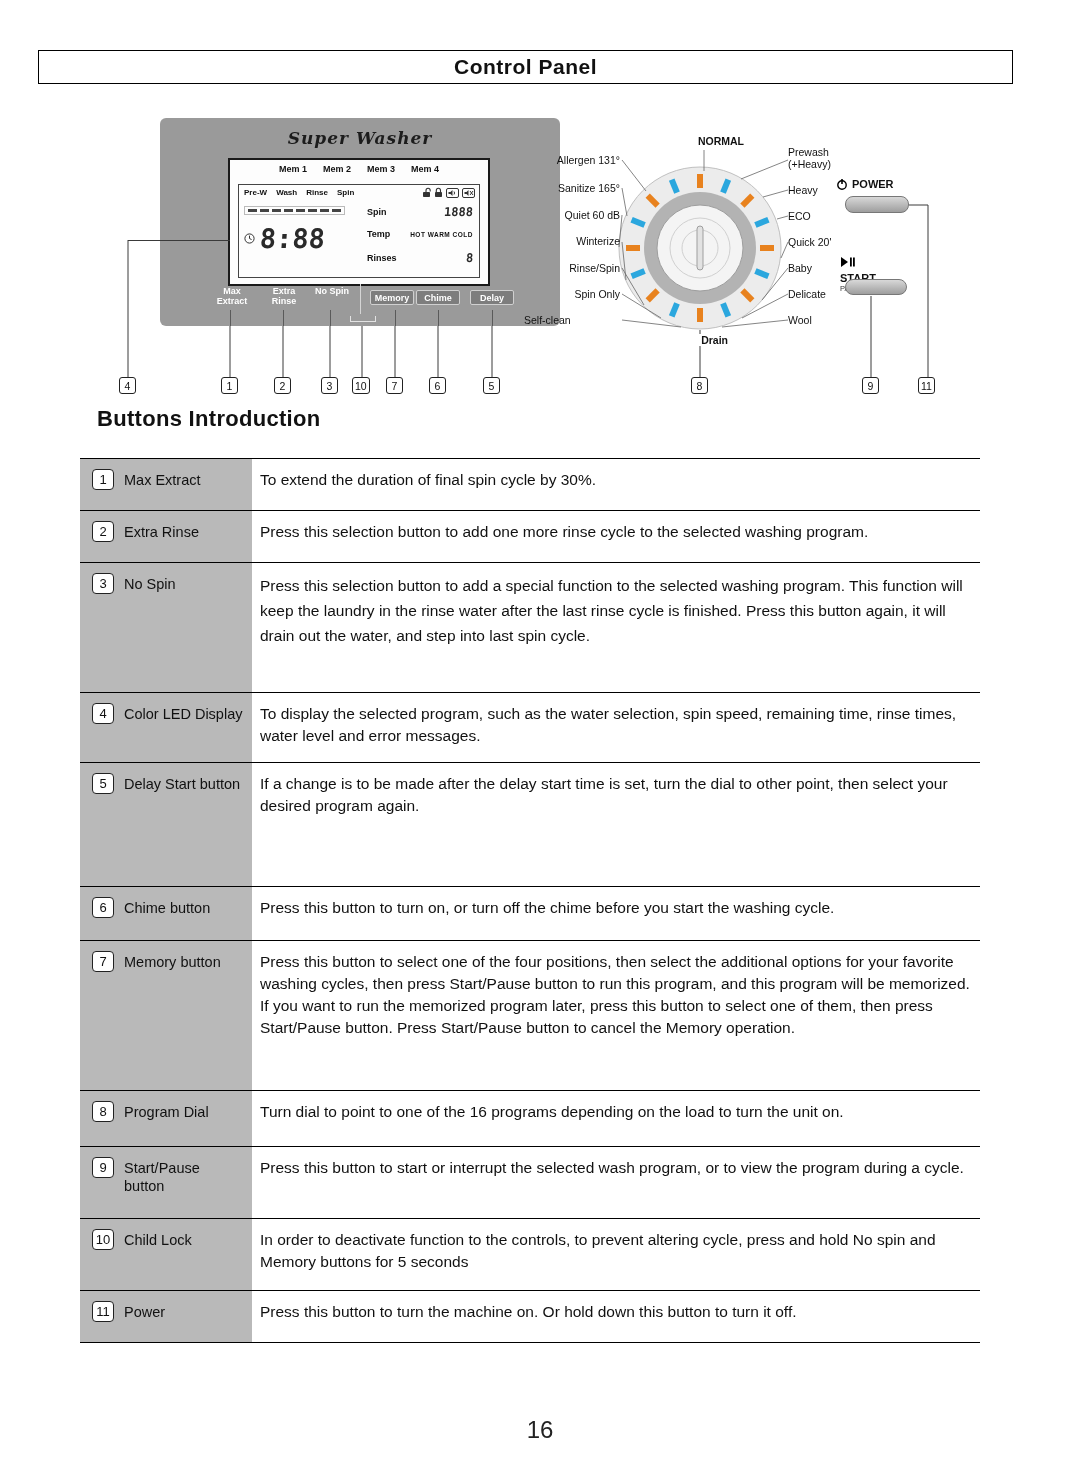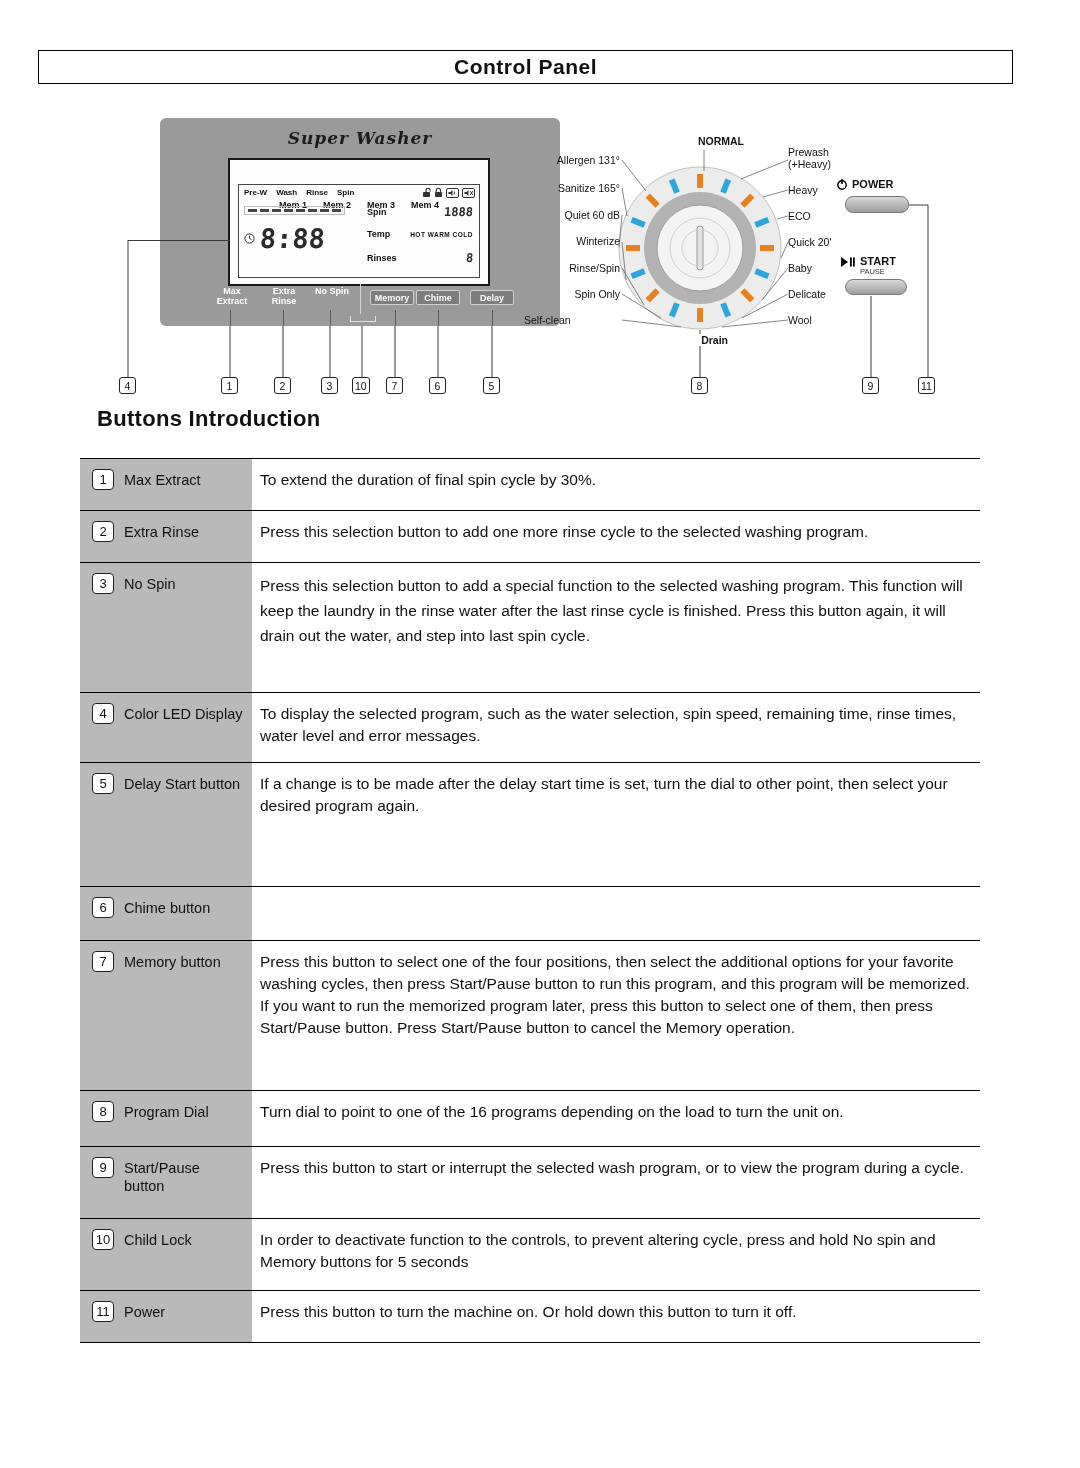--- a/index.html
+++ b/index.html
@@ -18,21 +18,21 @@
   .ldr{stroke:#666;stroke-width:.8;}
   .conn{stroke:#3a3a3a;stroke-width:1;}
 
   .panel{position:absolute;left:160px;top:118px;width:400px;height:208px;background:#9a9a9a;border-radius:6px;}
   .brand{position:absolute;left:0;right:0;top:10px;text-align:center;
          font-family:"DejaVu Serif",serif;font-style:italic;font-weight:bold;font-size:17px;
          letter-spacing:1px;color:#1c1c1c;}
   .display{position:absolute;left:68px;top:40px;width:262px;height:128px;background:#fdfdfd;
            border:2px solid #1a1a1a;box-sizing:border-box;}
   .mem-row{position:absolute;left:0;right:0;top:4px;display:flex;justify-content:center;gap:16px;
-           font-size:9px;font-weight:bold;margin-top:36px;}
+           font-size:9px;font-weight:bold;}
   .inner{position:absolute;left:8px;top:24px;right:8px;bottom:6px;border:1px solid #444;}
   .phase-row{position:absolute;left:5px;top:3px;display:flex;gap:9px;font-size:8px;font-weight:bold;}
   .icons-row{position:absolute;right:4px;top:2px;display:flex;gap:3px;align-items:center;}
   .dashes{position:absolute;left:5px;top:21px;border:1px solid #bbb;padding:2px 3px;display:flex;gap:3px;}
   .dashes i{display:block;width:9px;height:3px;background:#444;}
   .time-row{position:absolute;left:5px;top:38px;display:flex;align-items:center;gap:5px;}
   .seg-big{font-family:"DejaVu Sans Mono",monospace;font-weight:bold;font-size:27px;color:#2a2a2a;
            transform:skewX(-4deg);}
   .seg-sm{font-family:"DejaVu Sans Mono",monospace;font-weight:bold;font-size:12px;color:#2a2a2a;
           transform:skewX(-4deg);}
@@ -49,21 +49,21 @@
   .bracket{position:absolute;left:190px;top:198px;width:24px;height:5px;border:1px solid #e3e3e3;border-top:none;}
   .stub{position:absolute;top:192px;width:1px;height:16px;background:#5a5a5a;}
 
   .hline{position:absolute;background:#3a3a3a;height:1px;}
 
   .dlabel{position:absolute;font-size:10.5px;color:#111;}
   .dlabel.pre{white-space:pre-line;line-height:1.15;}
   .dbold{position:absolute;font-size:10.5px;font-weight:bold;text-align:right;}
 
   .power-label{position:absolute;display:flex;align-items:center;gap:4px;font-size:11px;font-weight:bold;}
-  .start-label{position:absolute;display:flex;align-items:flex-start;gap:5px;}
+  .start-label{position:absolute;display:flex;align-items:flex-start;gap:5px;flex-direction:column;}
   .start-label .sl1{font-size:11px;font-weight:bold;line-height:1;}
   .start-label .sl2{font-size:7.5px;color:#333;line-height:1.2;}
   .hw-btn{position:absolute;background:linear-gradient(#d8d8d8,#9e9e9e);border:1px solid #777;
           border-radius:8px;box-sizing:border-box;}
 
   .co{position:absolute;top:377px;min-width:17px;height:17px;background:#fff;border:1px solid #222;
       border-radius:3px;font-size:10.5px;display:flex;align-items:center;justify-content:center;
       padding:0 2px;box-sizing:border-box;}
 
   
@@ -341,20 +341,23 @@
       <div class="t-right">
         <p>If a change is to be made after the delay start time is set, turn the dial to other point, then select your desired program again.</p>
       </div>
     </div>
 
     <div class="t-row" style="min-height:54px">
       <div class="t-left">
         <span class="t-num">6</span>
         <span class="t-label">Chime button</span>
       </div>
+      <div class="t-right">
+          <p>Press this button to turn on, or turn off the chime before you start the washing cycle.</p>
+        </div>
     </div>
 
     <div class="t-row" style="min-height:150px">
       <div class="t-left">
         <span class="t-num">7</span>
         <span class="t-label">Memory button</span>
       </div>
       <div class="t-right">
           <p>Press this button to select one of the four positions, then select the additional options for your favorite washing cycles, then press Start/Pause button to run this program, and this program will be memorized. If you want to run the memorized program later, press this button to select one of them, then press Start/Pause button. Press Start/Pause button to cancel the Memory operation.</p>
         </div>
@@ -395,14 +398,15 @@
         <span class="t-num">11</span>
         <span class="t-label">Power</span>
       </div>
       <div class="t-right">
           <p>Press this button to turn the machine on. Or hold down this button to turn it off.</p>
         </div>
     </div>
 
   </div>
 
+  <div class="page-num">16</div>
 
 </div>
 
 </body></html>

